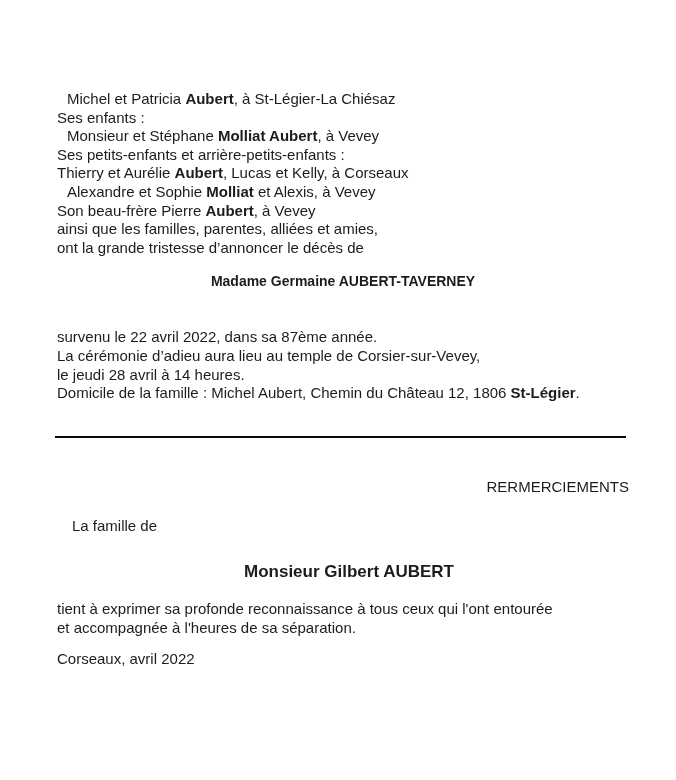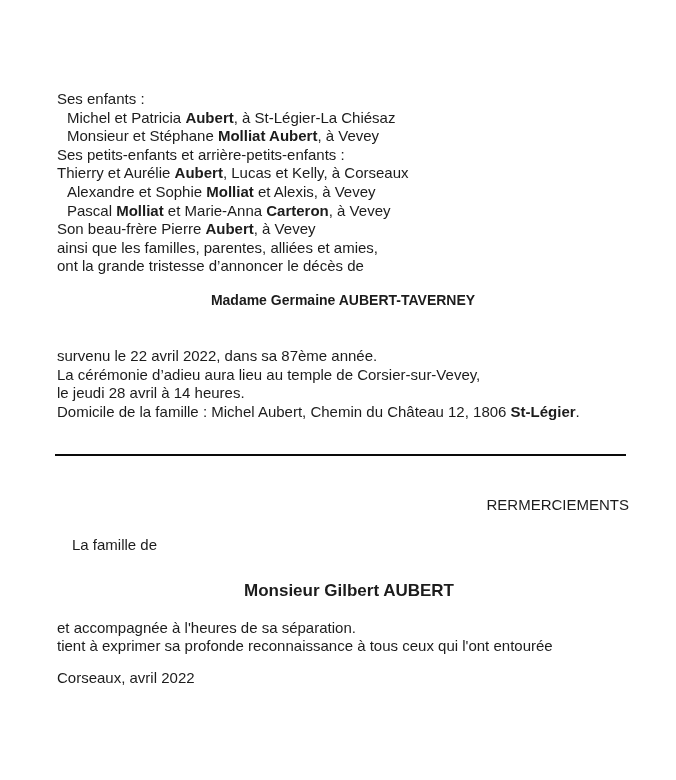--- a/index.html
+++ b/index.html
@@ -58,27 +58,26 @@
   .thanks-body { margin-top: 18px; }
   .signoff { margin-top: 13px; }
 </style>
 </head>
 <body>
 
 <div class="page">
   <div class="content">
 
     <div class="family-lines">
+        <div class="line indent"><span>Michel et Patricia </span><span class="bold">Aubert</span><span>, à St-Légier-La Chiésaz</span></div>
         <div class="line"><span>Ses enfants :</span></div>
-        <div class="line indent"><span>Michel et Patricia </span><span class="bold">Aubert</span><span>, à St-Légier-La Chiésaz</span></div>
         <div class="line indent"><span>Monsieur et Stéphane </span><span class="bold">Molliat Aubert</span><span>, à Vevey</span></div>
         <div class="line"><span>Ses petits-enfants et arrière-petits-enfants :</span></div>
         <div class="line"><span>Thierry et Aurélie </span><span class="bold">Aubert</span><span>, Lucas et Kelly, à Corseaux</span></div>
         <div class="line indent"><span>Alexandre et Sophie </span><span class="bold">Molliat</span><span> et Alexis, à Vevey</span></div>
-        <div class="line indent"><span>Pascal </span><span class="bold">Molliat</span><span> et Marie-Anna </span><span class="bold">Carteron</span><span>, à Vevey</span></div>
         <div class="line"><span>Son beau-frère Pierre </span><span class="bold">Aubert</span><span>, à Vevey</span></div>
         <div class="line"><span>ainsi que les familles, parentes, alliées et amies,</span></div>
         <div class="line"><span>ont la grande tristesse d’annoncer le décès de</span></div>
       </div>
 
     <div class="main-title">Madame Germaine AUBERT-TAVERNEY</div>
 
     <div class="detail-lines">
         <div class="line"><span>survenu le 22 avril 2022, dans sa 87ème année.</span></div>
         <div class="line"><span>La cérémonie d’adieu aura lieu au temple de Corsier-sur-Vevey,</span></div>
@@ -88,20 +87,20 @@
 
     <hr class="divider">
 
     <div class="thanks-heading">RERMERCIEMENTS</div>
 
     <div class="thanks-intro">La famille de</div>
 
     <div class="thanks-title">Monsieur Gilbert AUBERT</div>
 
     <div class="thanks-body">
+        <div class="line"><span>tient à exprimer sa profonde reconnaissance à tous ceux qui l'ont entourée</span></div>
         <div class="line"><span>et accompagnée à l'heures de sa séparation.</span></div>
-        <div class="line"><span>tient à exprimer sa profonde reconnaissance à tous ceux qui l'ont entourée</span></div>
       </div>
 
     <div class="signoff">Corseaux, avril 2022</div>
 
   </div>
 </div>
 
 </body></html>

